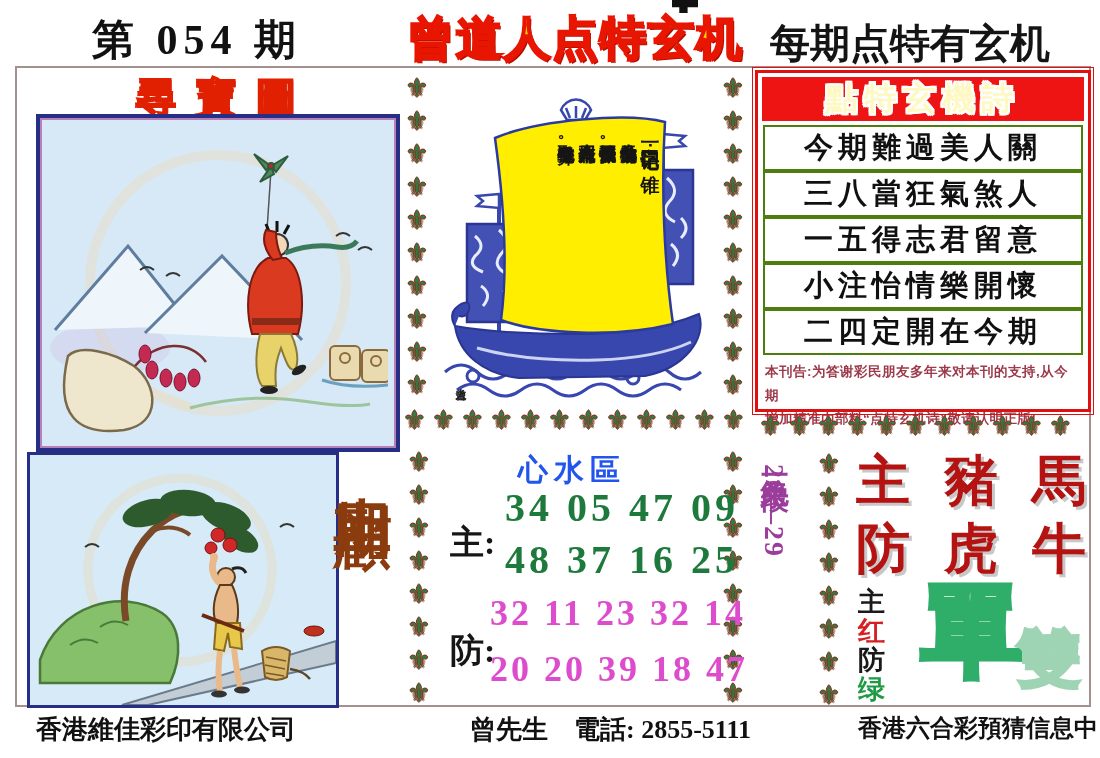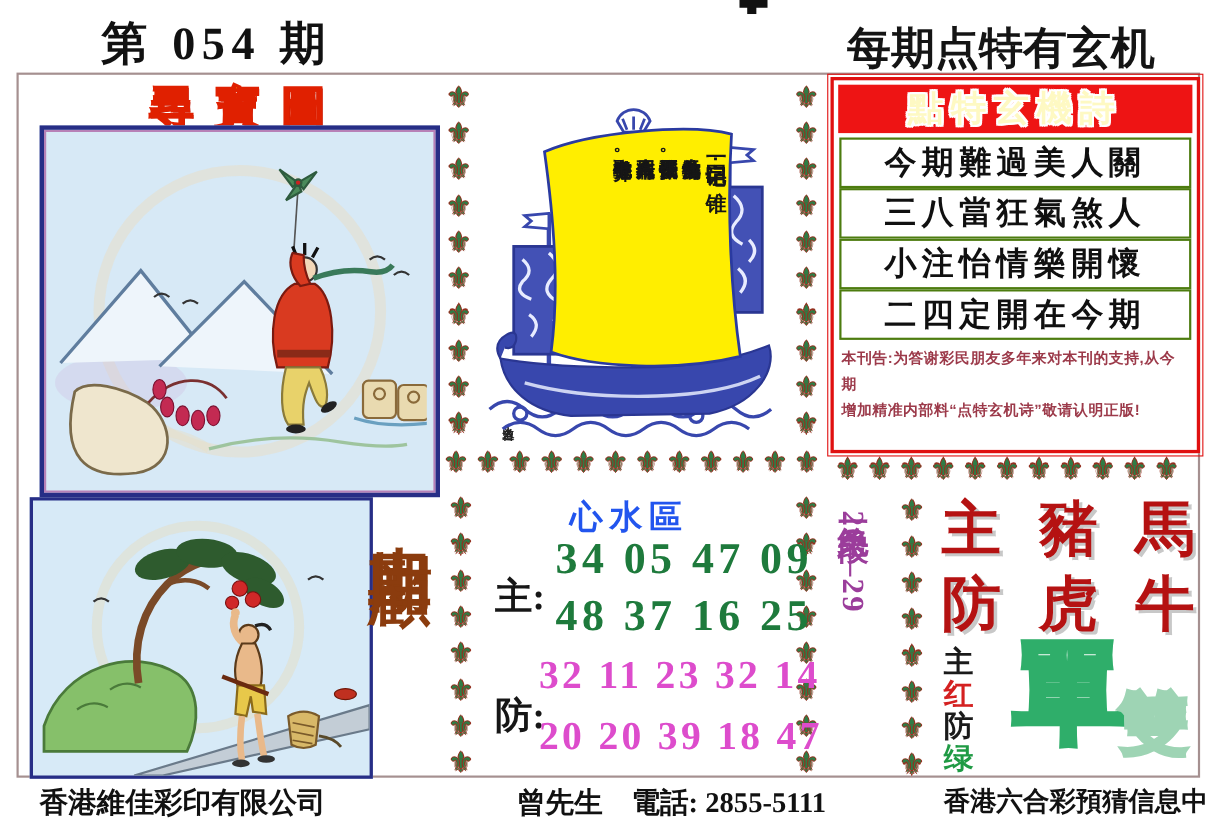--- a/index.html
+++ b/index.html
@@ -86,20 +86,21 @@
   .watermark .zh{font-size:92px;font-weight:900;letter-spacing:-4px;}
   .watermark .code{font-size:96px;font-weight:800;letter-spacing:1px;}
 </style>
 </head>
 <body>
 
 <div class="page">
 
   <div class="top-mark"></div>
   <div class="abs issue">第 054 期</div>
+  <div class="abs main-title">曾道人点特玄机</div>
   <div class="abs sub-title">每期点特有玄机</div>
 
   <div class="abs frame"></div>
 
   <div class="abs treasure-title">尋寶圖</div>
   <div class="abs painting1">
     <svg width="348" height="322" viewBox="0 0 348 322">
       <circle cx="178" cy="165" r="128" fill="none" stroke="#e7dfc8" stroke-width="10" opacity="0.55"></circle>
       <path d="M40,300 C60,260 120,270 150,290" fill="none" stroke="#e7dfc8" stroke-width="8" opacity="0.5"></path>
       <ellipse cx="70" cy="230" rx="60" ry="26" fill="#cdbfe2" opacity="0.35"></ellipse>
@@ -246,20 +247,21 @@
     </div>
     <div class="sail-sig">曾道人</div>
   </div>
 
   <div class="abs fleur-row" style="left:400px;top:404px;width:350px;"><span>⚜</span><span>⚜</span><span>⚜</span><span>⚜</span><span>⚜</span><span>⚜</span><span>⚜</span><span>⚜</span><span>⚜</span><span>⚜</span><span>⚜</span><span>⚜</span></div>
 
   <div class="abs poem-box">
     <div class="poem-banner">點特玄機詩</div>
     <div class="poem-row">今期難過美人關</div>
     <div class="poem-row">三八當狂氣煞人</div>
+    <div class="poem-row">一五得志君留意</div>
     <div class="poem-row">小注怡情樂開懷</div>
     <div class="poem-row">二四定開在今期</div>
     <div class="announce">
       <div>本刊告:为答谢彩民朋友多年来对本刊的支持,从今期</div>
       <div>增加精准内部料“点特玄机诗”敬请认明正版!</div>
     </div>
   </div>
 
   <div class="abs fleur-row" style="left:756px;top:410px;width:332px;"><span>⚜</span><span>⚜</span><span>⚜</span><span>⚜</span><span>⚜</span><span>⚜</span><span>⚜</span><span>⚜</span><span>⚜</span><span>⚜</span><span>⚜</span></div>
 

